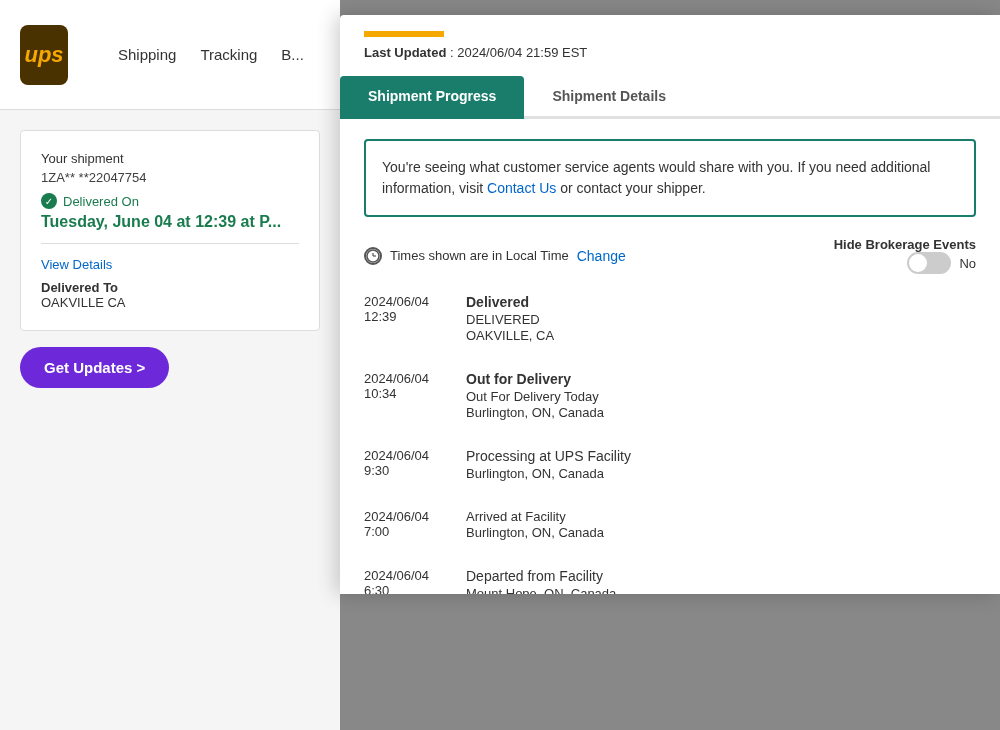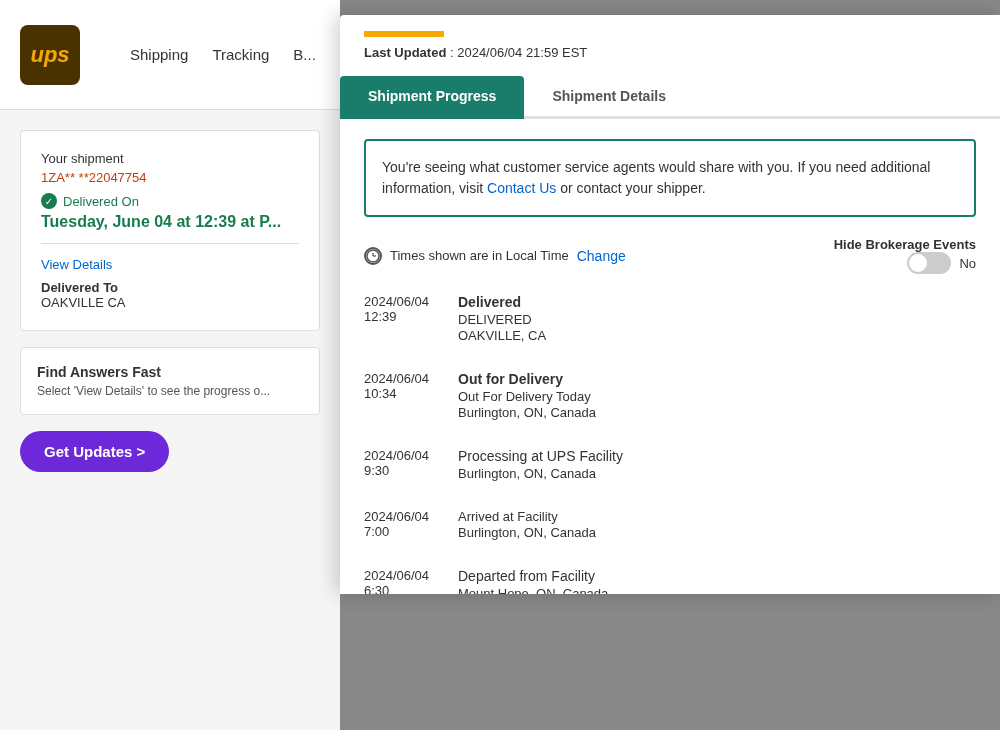--- a/index.html
+++ b/index.html
@@ -27,21 +27,21 @@
       background: #ffffff;
       height: 110px;
       display: flex;
       align-items: center;
       padding: 0 20px;
       gap: 30px;
       border-bottom: 1px solid #ddd;
     }
 
     .ups-logo {
-      width: 60px;
+      width: 48px;
       height: 60px;
       background: #4a3200;
       border-radius: 8px;
       display: flex;
       align-items: center;
       justify-content: center;
       font-weight: bold;
       color: #f5a800;
       font-size: 22px;
       font-style: italic;
@@ -73,21 +73,21 @@
     }
 
     .shipment-label {
       font-size: 13px;
       color: #333;
       margin-bottom: 4px;
     }
 
     .tracking-number {
       font-size: 13px;
-      color: #c2410c;
+      color: #404040;
       margin-bottom: 8px;
     }
 
     .delivered-badge {
       display: flex;
       align-items: center;
       gap: 6px;
       color: #1a7c4e;
       font-size: 13px;
       margin-bottom: 4px;
@@ -341,21 +341,21 @@
       color: #333;
     }
 
     
     .tracking-events {
       margin-top: 8px;
     }
 
     .tracking-event {
       display: flex;
-      gap: 4px;
+      gap: 12px;
       margin-bottom: 28px;
       align-items: flex-start;
     }
 
     .event-datetime {
       min-width: 90px;
     }
 
     .event-date {
       font-size: 13px;
@@ -419,24 +419,20 @@
         <div class="check-circle">✓</div>
         <span>Delivered On</span>
       </div>
       <div class="delivery-date">Tuesday, June 04 at 12:39 at P...</div>
       <hr class="divider">
       <a class="view-details-link">View Details</a>
       <div class="delivered-to-label">Delivered To</div>
       <div class="delivered-to-value">OAKVILLE CA</div>
     </div>
 
-    <div class="find-answers-card">
-      <div class="find-answers-title">Find Answers Fast</div>
-      <div class="find-answers-text">Select 'View Details' to see the progress o...</div>
-    </div>
 
     <button class="get-updates-btn">Get Updates &gt;</button>
   </div>
 </div>
 
 <div class="overlay-panel">
   <div class="overlay-top-bar"></div>
 
   <div class="last-updated">
     <strong>Last Updated</strong>

